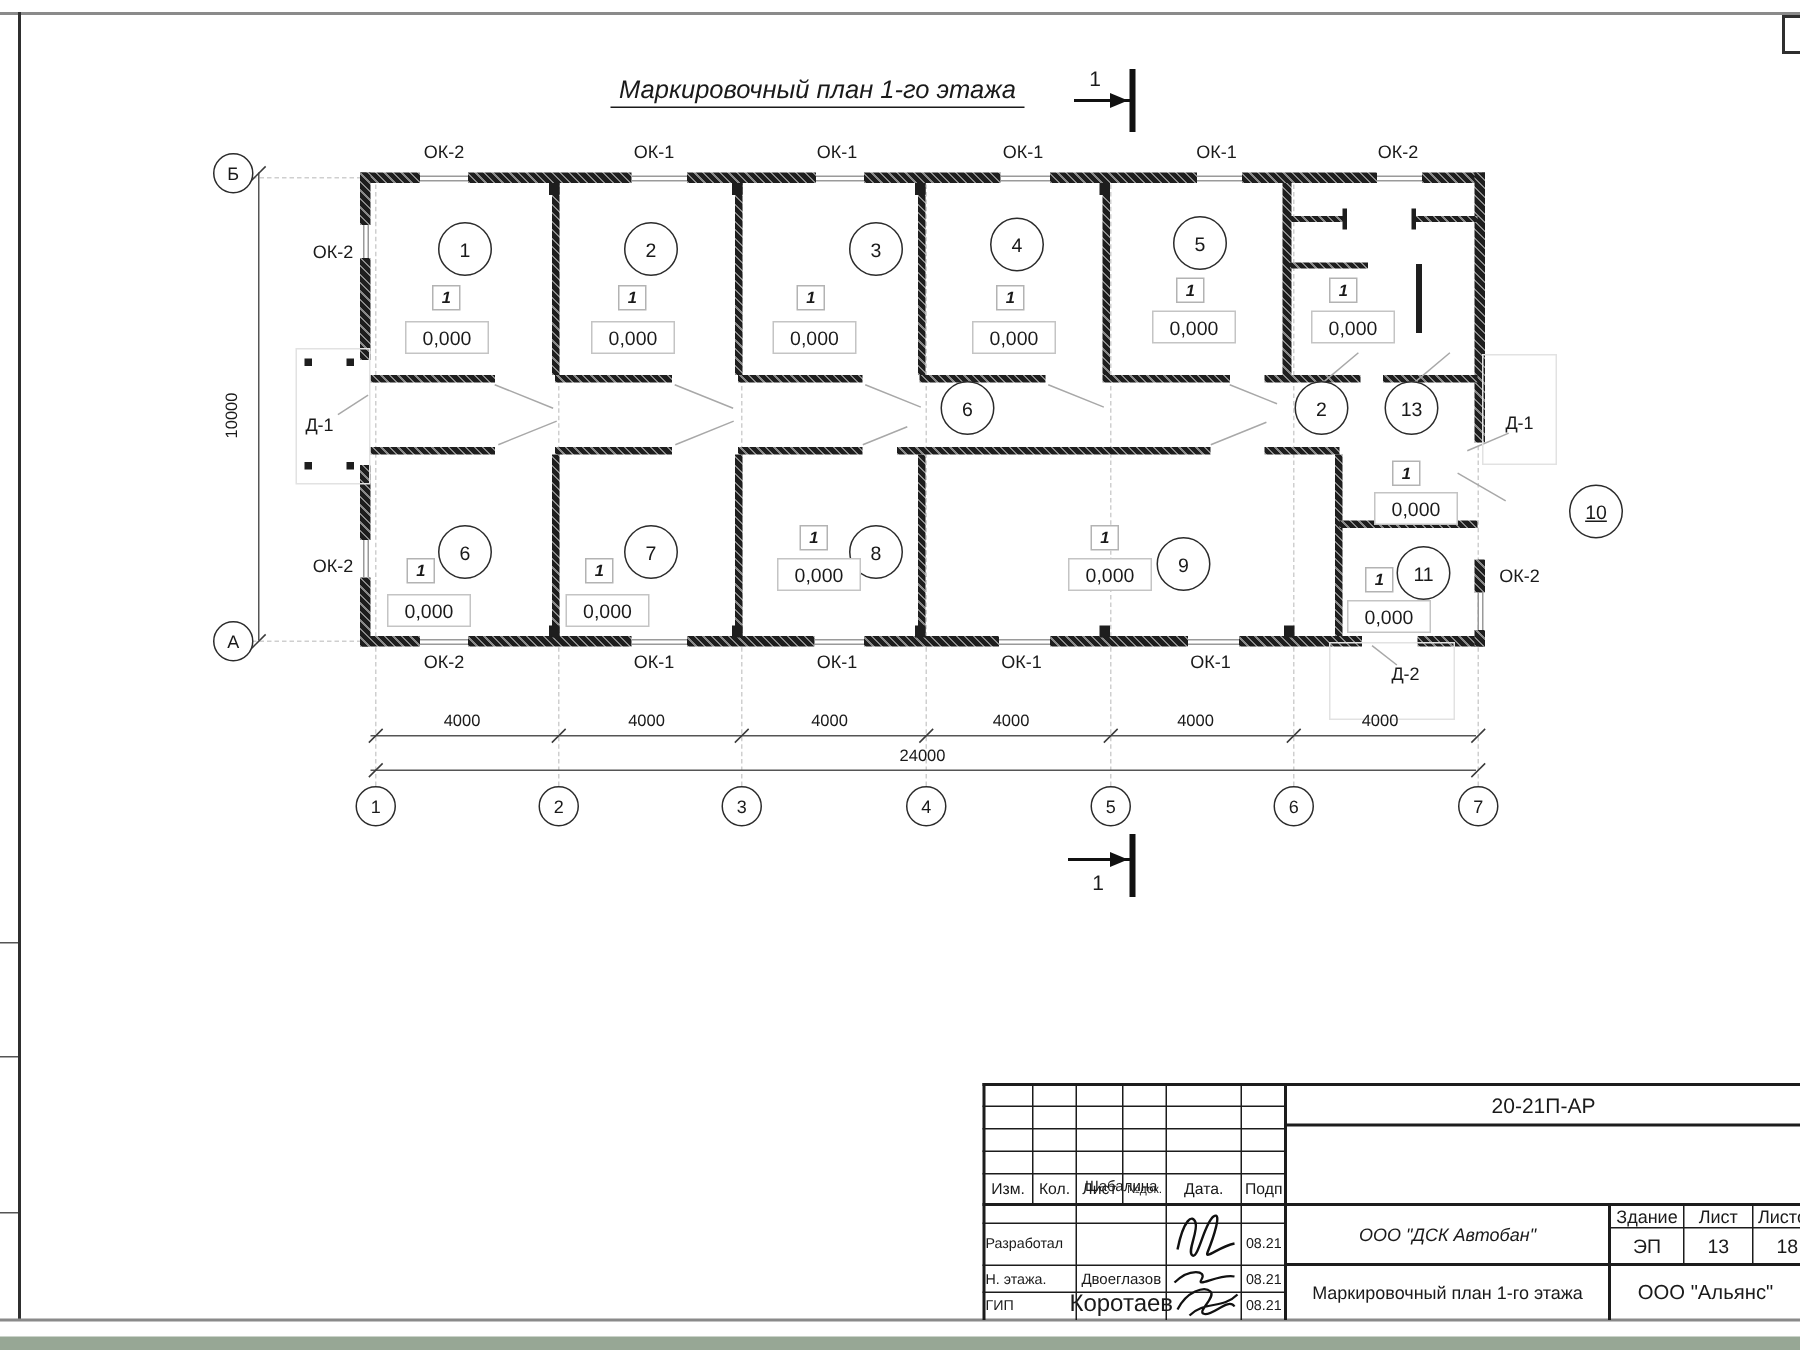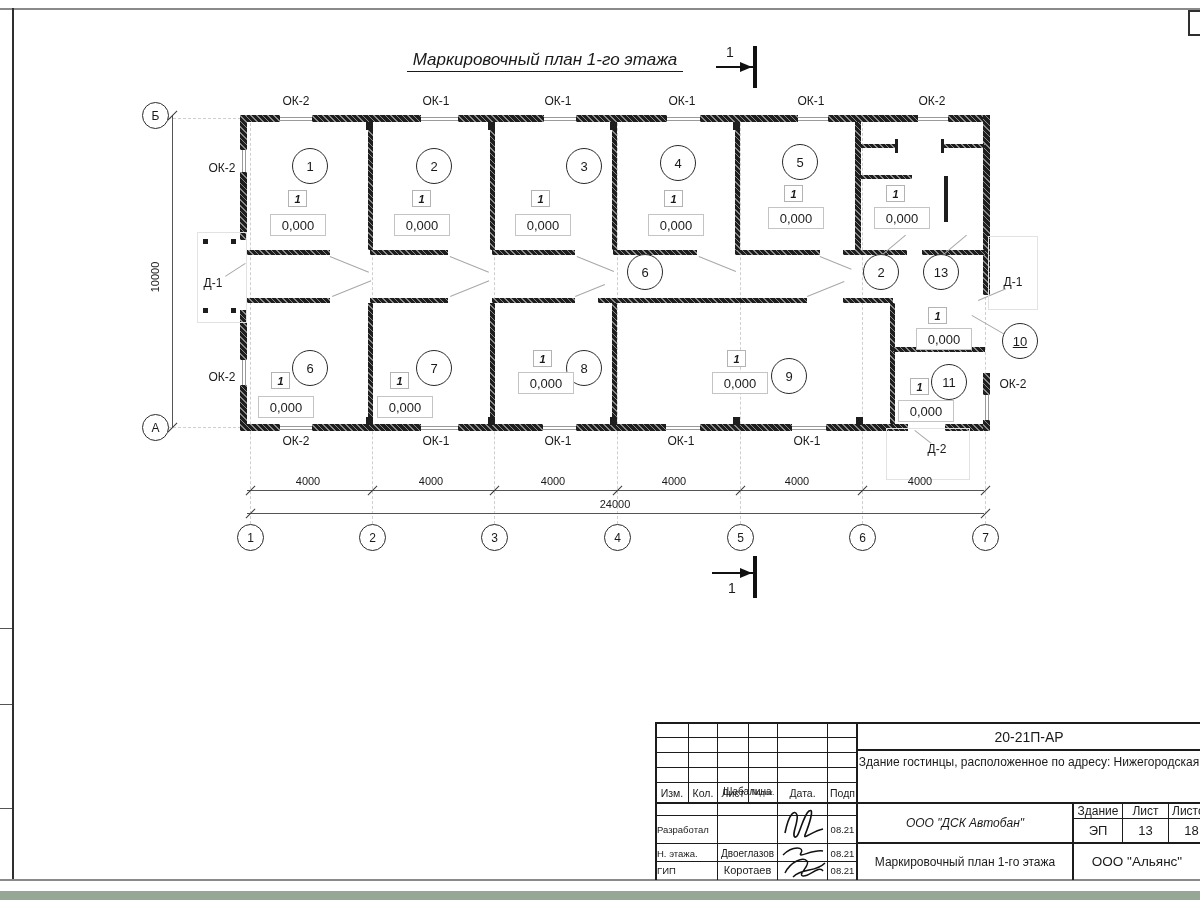--- a/index.html
+++ b/index.html
@@ -199,21 +199,21 @@
 
 <div class="circle" style="left:292px;top:148px;">1</div>
 <div class="circle" style="left:416px;top:148px;">2</div>
 <div class="circle" style="left:566px;top:148px;">3</div>
 <div class="circle" style="left:660px;top:145px;">4</div>
 <div class="circle" style="left:782px;top:144px;">5</div>
 <div class="circle" style="left:292px;top:350px;">6</div>
 <div class="circle" style="left:416px;top:350px;">7</div>
 <div class="circle" style="left:566px;top:350px;">8</div>
 <div class="circle" style="left:771px;top:358px;">9</div>
-<div class="circle" style="left:1002px;top:323px;text-decoration:underline;">10</div>
+<div class="circle" style="left:1046px;top:323px;text-decoration:underline;">10</div>
 <div class="circle" style="left:931px;top:364px;">11</div>
 <div class="circle" style="left:863px;top:254px;">2</div>
 <div class="circle" style="left:923px;top:254px;">13</div>
 <div class="circle" style="left:627px;top:254px;">6</div>
 
 <div class="marker" style="left:288px;top:190px;">1</div>
 <div class="elev" style="left:270px;top:214px;">0,000</div>
 <div class="marker" style="left:412px;top:190px;">1</div>
 <div class="elev" style="left:394px;top:214px;">0,000</div>
 <div class="marker" style="left:531px;top:190px;">1</div>
@@ -302,33 +302,32 @@
 <div class="cell" style="left:778px;top:783px;width:49px;height:19px;font-size:10.5px;">Дата.</div>
 <div class="cell" style="left:828px;top:783px;width:29px;height:19px;font-size:10.5px;">Подп</div>
 
 <div class="cell" style="left:657px;top:815px;width:60px;height:28px;font-size:9.5px;justify-content:flex-start;">Разработал</div>
 <div class="cell" style="left:719px;top:777px;width:57px;height:28px;font-size:10px;">Шабалина</div>
 <div class="cell" style="left:828px;top:815px;width:29px;height:28px;font-size:9.5px;">08.21</div>
 <div class="cell" style="left:657px;top:846px;width:60px;height:15px;font-size:9.5px;justify-content:flex-start;">Н. этажа.</div>
 <div class="cell" style="left:719px;top:846px;width:57px;height:15px;font-size:10px;">Двоеглазов</div>
 <div class="cell" style="left:828px;top:846px;width:29px;height:15px;font-size:9.5px;">08.21</div>
 <div class="cell" style="left:657px;top:862px;width:60px;height:16px;font-size:9.5px;justify-content:flex-start;">ГИП</div>
-<div class="cell" style="left:719px;top:862px;width:57px;height:16px;font-size:11px;">Коротаев</div>
+<div class="cell" style="left:719px;top:862px;width:57px;height:16px;font-size:16px;">Коротаев</div>
 <div class="cell" style="left:828px;top:862px;width:29px;height:16px;font-size:9.5px;">08.21</div>
 
 <svg class="sig" style="left:779px;top:805px;" width="47" height="38" viewBox="0 0 47 38">
   <path d="M6 28 C10 8, 16 4, 18 10 C20 16, 12 30, 16 32 C20 34, 24 10, 30 6 C36 2, 30 20, 26 30 C24 35, 34 26, 44 24" fill="none" stroke="#111" stroke-width="1.6"></path>
 </svg>
 <svg class="sig" style="left:779px;top:843px;" width="52" height="36" viewBox="0 0 52 36">
   <path d="M4 12 C14 2, 26 4, 22 10 C18 16, 34 6, 44 8 M6 30 C12 18, 24 14, 28 18 C32 22, 18 32, 24 33 C30 34, 40 22, 44 28 M14 34 C24 24, 36 30, 46 20" fill="none" stroke="#111" stroke-width="1.5"></path>
 </svg>
 
 <div class="cell" style="left:858px;top:724px;width:342px;height:25px;font-size:14px;">20-21П-АР</div>
 <div class="abs" style="left:858px;top:753px;width:342px;height:48px;font-size:12px;text-align:center;line-height:1.6;">
-  <div>Здание гостинцы, расположенное по адресу: Нижегородская</div>
 </div>
 <div class="cell" style="left:858px;top:804px;width:214px;height:38px;font-size:12px;font-style:italic;">ООО "ДСК Автобан"</div>
 <div class="cell" style="left:1074px;top:804px;width:48px;height:14px;font-size:12px;">Здание</div>
 <div class="cell" style="left:1123px;top:804px;width:45px;height:14px;font-size:12px;">Лист</div>
 <div class="cell" style="left:1169px;top:804px;width:45px;height:14px;font-size:12px;">Листов</div>
 <div class="cell" style="left:1074px;top:819px;width:48px;height:23px;font-size:13px;">ЭП</div>
 <div class="cell" style="left:1123px;top:819px;width:45px;height:23px;font-size:13px;">13</div>
 <div class="cell" style="left:1169px;top:819px;width:45px;height:23px;font-size:13px;">18</div>
 <div class="cell" style="left:858px;top:844px;width:214px;height:35px;font-size:12px;">Маркировочный план 1-го этажа</div>
 <div class="cell" style="left:1074px;top:844px;width:126px;height:35px;font-size:13.5px;">ООО "Альянс"</div>

